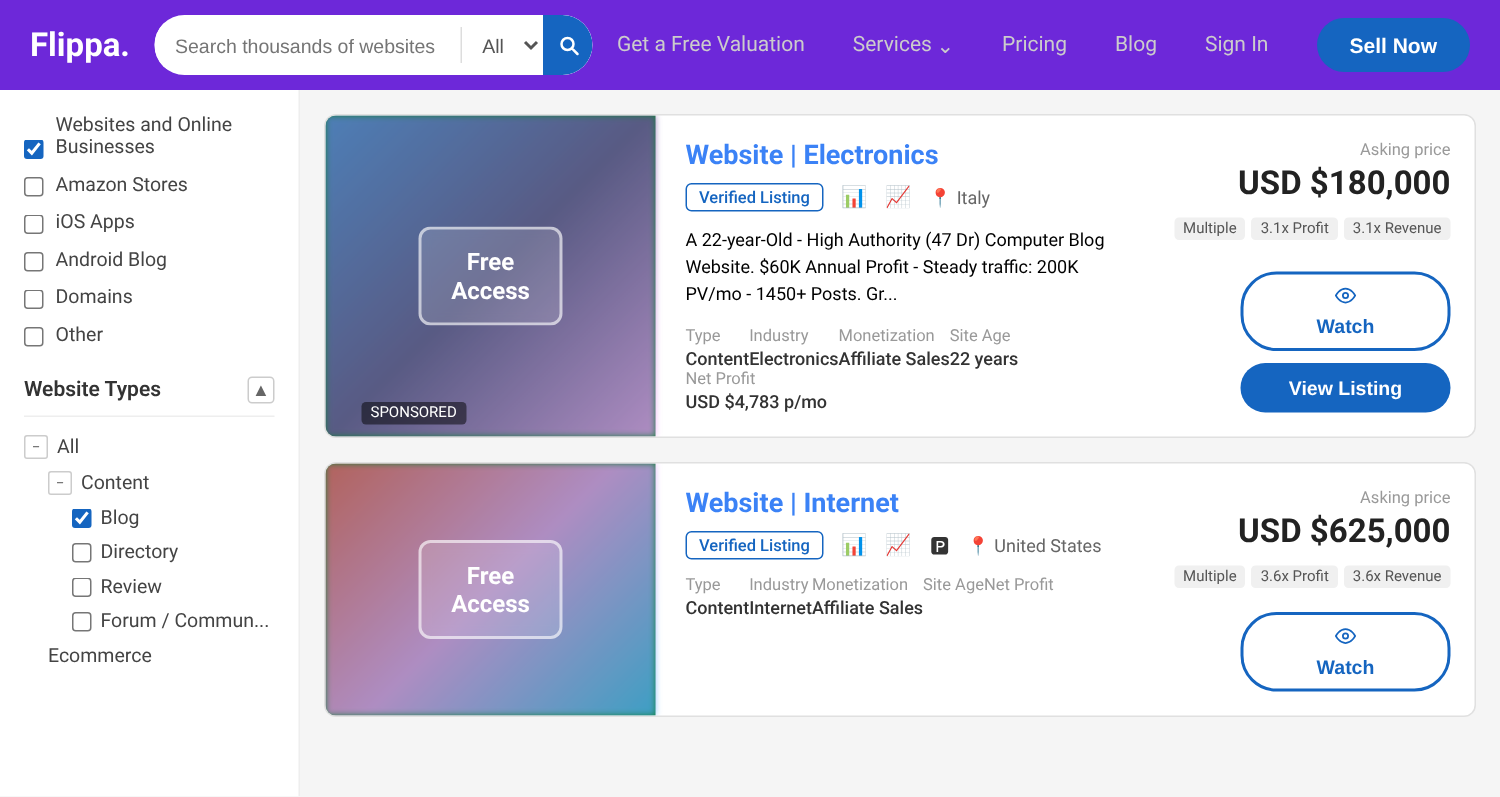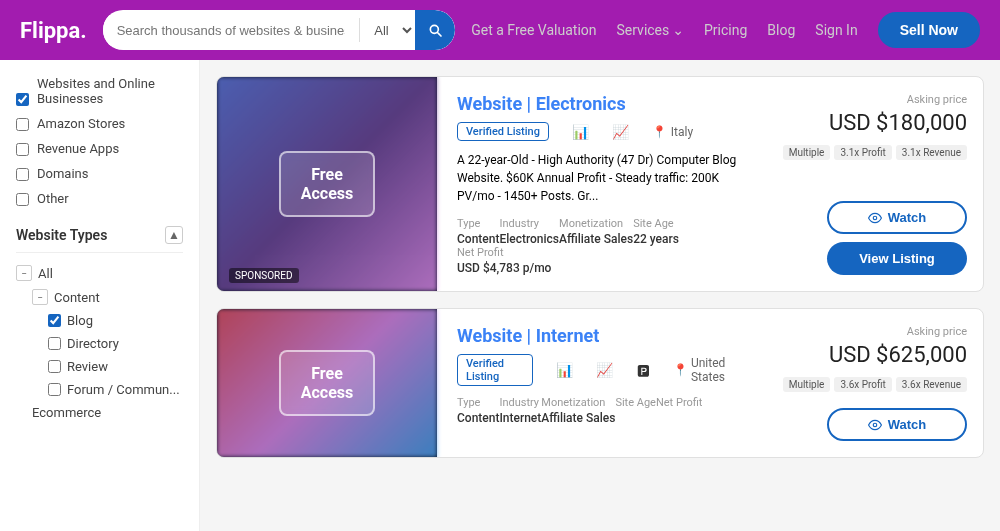--- a/index.html
+++ b/index.html
@@ -1,20 +1,20 @@
 <!DOCTYPE html>
 <html><head>
   <meta charset="utf-8">
   <style>
     * { box-sizing: border-box; margin: 0; padding: 0; }
     body { font-family: -apple-system, BlinkMacSystemFont, 'Segoe UI', Roboto, sans-serif; background: #f5f5f5; color: #333; }
 
     
     .header {
-      background: #a21caf;
+      background: #6d28d9;
       display: flex;
       align-items: center;
       padding: 0 20px;
       height: 60px;
       gap: 16px;
     }
     .logo {
       color: white;
       font-size: 22px;
       font-weight: 700;
@@ -58,21 +58,21 @@
       height: 40px;
       display: flex;
       align-items: center;
       justify-content: center;
       cursor: pointer;
       border-radius: 0 24px 24px 0;
     }
     .nav-links {
       display: flex;
       align-items: center;
-      gap: 20px;
+      gap: 32px;
       margin-left: auto;
     }
     .nav-link {
       color: #ccc;
       font-size: 14px;
       cursor: pointer;
       white-space: nowrap;
       text-decoration: none;
     }
     .nav-link-with-arrow { display: flex; align-items: center; gap: 3px; }
@@ -180,21 +180,21 @@
       background: white;
       border-radius: 8px;
       border: 1px solid #e0e0e0;
       display: flex;
       overflow: hidden;
     }
     .listing-image {
       width: 220px;
       min-width: 220px;
       position: relative;
-      background: #0f172a;
+      background: #15803d;
       display: flex;
       align-items: center;
       justify-content: center;
     }
     .listing-image .blur-bg {
       position: absolute;
       top: 0; left: 0; right: 0; bottom: 0;
       background: linear-gradient(135deg, #667eea 0%, #764ba2 50%, #f093fb 100%);
       filter: blur(2px);
       opacity: 0.7;
@@ -211,42 +211,42 @@
       font-size: 16px;
       font-weight: 700;
       padding: 12px 20px;
       border-radius: 8px;
       text-align: center;
       backdrop-filter: blur(4px);
     }
     .sponsored-label {
       position: absolute;
       bottom: 8px;
-      left: 12px;
+      left: 24px;
       background: rgba(0,0,0,0.5);
       color: white;
       font-size: 10px;
       padding: 2px 6px;
       border-radius: 3px;
       z-index: 1;
     }
     .listing-body {
       flex: 1;
       padding: 16px 20px;
     }
     .listing-title {
       font-size: 18px;
       font-weight: 700;
       color: #3b82f6;
       margin-bottom: 8px;
     }
     .listing-badges {
       display: flex;
       align-items: center;
-      gap: 23px;
+      gap: 12px;
       margin-bottom: 10px;
     }
     .badge-verified {
       border: 1px solid #1565c0;
       color: #1565c0;
       font-size: 11px;
       padding: 2px 8px;
       border-radius: 4px;
       font-weight: 500;
     }
@@ -282,21 +282,21 @@
       flex-direction: column;
       align-items: flex-end;
     }
     .asking-price-label {
       font-size: 11px;
       color: #999;
       margin-bottom: 4px;
     }
     .asking-price-value {
       font-size: 22px;
-      font-weight: 400;
+      font-weight: 700;
       color: #222;
       margin-bottom: 10px;
     }
     .multiples {
       display: flex;
       gap: 4px;
       margin-bottom: auto;
       flex-wrap: wrap;
       justify-content: flex-end;
     }
@@ -322,20 +322,21 @@
       border: 2px solid #1565c0;
       color: #1565c0;
       background: white;
       border-radius: 24px;
       padding: 7px 18px;
       font-size: 13px;
       font-weight: 600;
       cursor: pointer;
       width: 140px;
       justify-content: center;
+      flex-direction: column;
     }
     .view-listing-btn {
       background: #1565c0;
       color: white;
       border: none;
       border-radius: 24px;
       padding: 9px 18px;
       font-size: 13px;
       font-weight: 600;
       cursor: pointer;
@@ -382,21 +383,25 @@
       <div class="filter-item">
         <input type="checkbox" checked="" style="">
         <span>Websites and Online Businesses</span>
       </div>
       <div class="filter-item">
         <input type="checkbox" style="">
         <span>Amazon Stores</span>
       </div>
       <div class="filter-item">
         <input type="checkbox" style="">
-        <span>Revenue Apps</span>
+        <span>iOS Apps</span>
+      </div>
+      <div class="filter-item">
+        <input type="checkbox" style="">
+        <span>Android Blog</span>
       </div>
       <div class="filter-item">
         <input type="checkbox" style="">
         <span>Domains</span>
       </div>
       <div class="filter-item">
         <input type="checkbox" style="">
         <span>Other</span>
       </div>
     </div>

